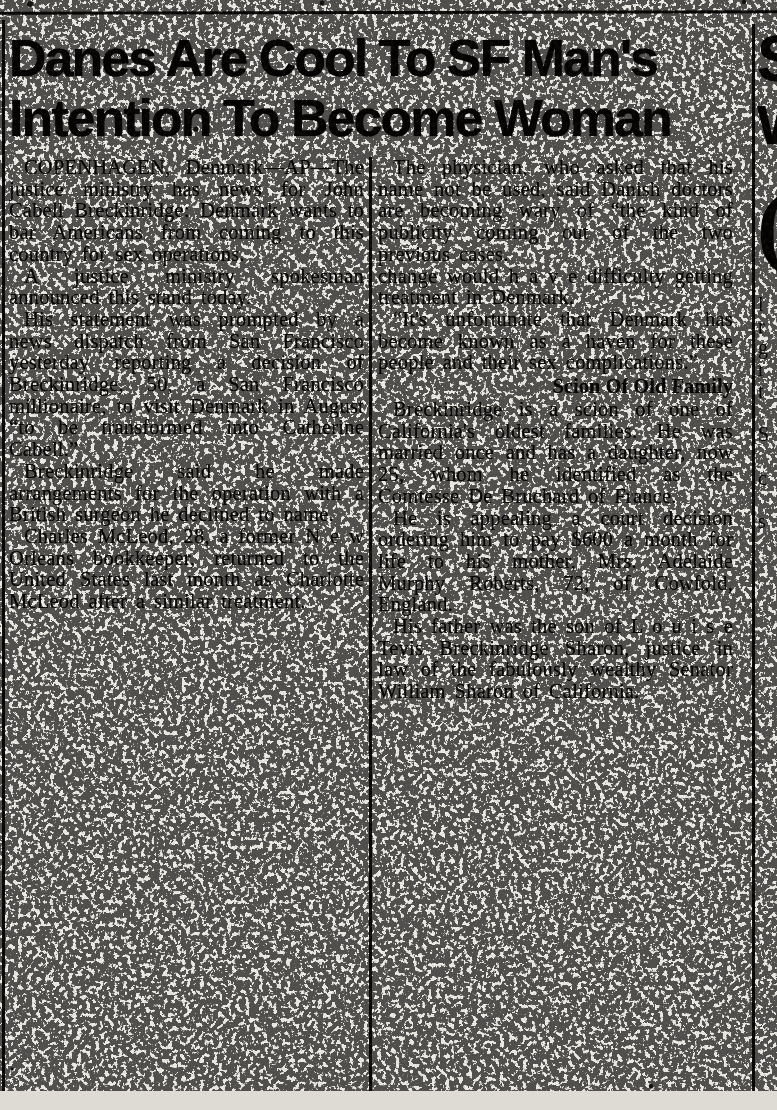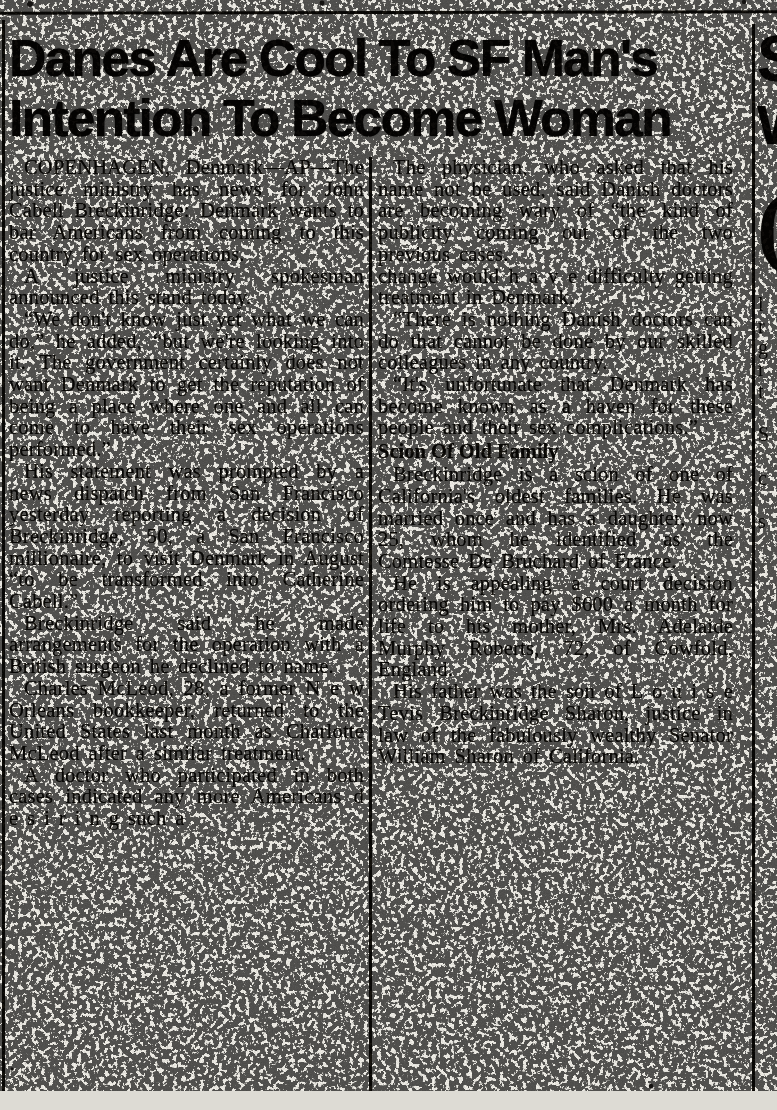--- a/index.html
+++ b/index.html
@@ -40,21 +40,21 @@
   .col{width:355px;overflow:hidden;}
   .col-divider{width:3px;background:var(--ink);margin:0 6px 0 5px;}
 
   .para{
     font-size:20.5px;line-height:21.7px;text-align:justify;
     word-spacing:3.5px;letter-spacing:0.2px;text-indent:15px;
     text-shadow:0 0 0.5px rgba(23,20,14,.55);
   }
   .para.flush{text-indent:0;}
   .subhead{
-    font-weight:bold;text-align:left;font-size:20.5px;line-height:23px;
+    font-weight:bold;text-align:right;font-size:20.5px;line-height:23px;
     padding:1px 0;text-shadow:0 0 0.6px rgba(23,20,14,.6);
   }
 
   
   .sliver{
     position:absolute;left:757px;top:14px;width:20px;height:1094px;
     overflow:hidden;color:var(--headline-ink);
   }
   .frag-big{
     position:absolute;left:0;
@@ -85,31 +85,28 @@
 
   <div class="headline">
     <div>Danes Are Cool To SF Man's</div>
     <div>Intention To Become Woman</div>
   </div>
 
   <div class="columns">
     <div class="col">
         <p class="para">COPENHAGEN, Denmark—AP—The justice ministry has news for John Cabell Breckinridge: Denmark wants to bar Americans from coming to this country for sex operations.</p>
         <p class="para">A justice ministry spokesman announced this stand today.</p>
-        <p class="para">“We don't know just yet what we can do,” he added, “but we're looking into it. The government certainly does not want Denmark to get the reputation of being a place where one and all can come to have their sex operations performed.”</p>
         <p class="para">His statement was prompted by a news dispatch from San Francisco yesterday reporting a decision of Breckinridge, 50, a San Francisco millionaire, to visit Denmark in August “to be transformed into Catherine Cabell.”</p>
         <p class="para">Breckinridge said he made arrangements for the operation with a British surgeon he declined to name.</p>
         <p class="para">Charles McLeod, 28, a former N e w Orleans bookkeeper, returned to the United States last month as Charlotte McLeod after a similar treatment.</p>
-        <p class="para">A doctor who participated in both cases indicated any more Americans d e s i r i n g such a</p>
       </div>
     <div class="col-divider"></div>
     <div class="col">
         <p class="para">The physician, who asked that his name not be used, said Danish doctors are becoming wary of “the kind of publicity coming out of the two previous cases.</p>
         <p class="para flush">change would h a v e difficulty getting treatment in Denmark.</p>
-        <p class="para">“There is nothing Danish doctors can do that cannot be done by our skilled colleagues in any country.</p>
         <p class="para">“It's unfortunate that Denmark has become known as a haven for these people and their sex complications.”</p>
         <p class="subhead">Scion Of Old Family</p>
         <p class="para">Breckinridge is a scion of one of California's oldest families. He was married once and has a daughter, now 25, whom he identified as the Comtesse De Bruchard of France.</p>
         <p class="para">He is appealing a court decision ordering him to pay $600 a month for life to his mother, Mrs. Adelaide Murphy Roberts, 72, of Cowfold, England.</p>
         <p class="para">His father was the son of L o u i s e Tevis Breckinridge Sharon, justice in law of the fabulously wealthy Senator William Sharon of California.</p>
       </div>
   </div>
 
   <div class="sliver">
     <div class="frag-lines">

